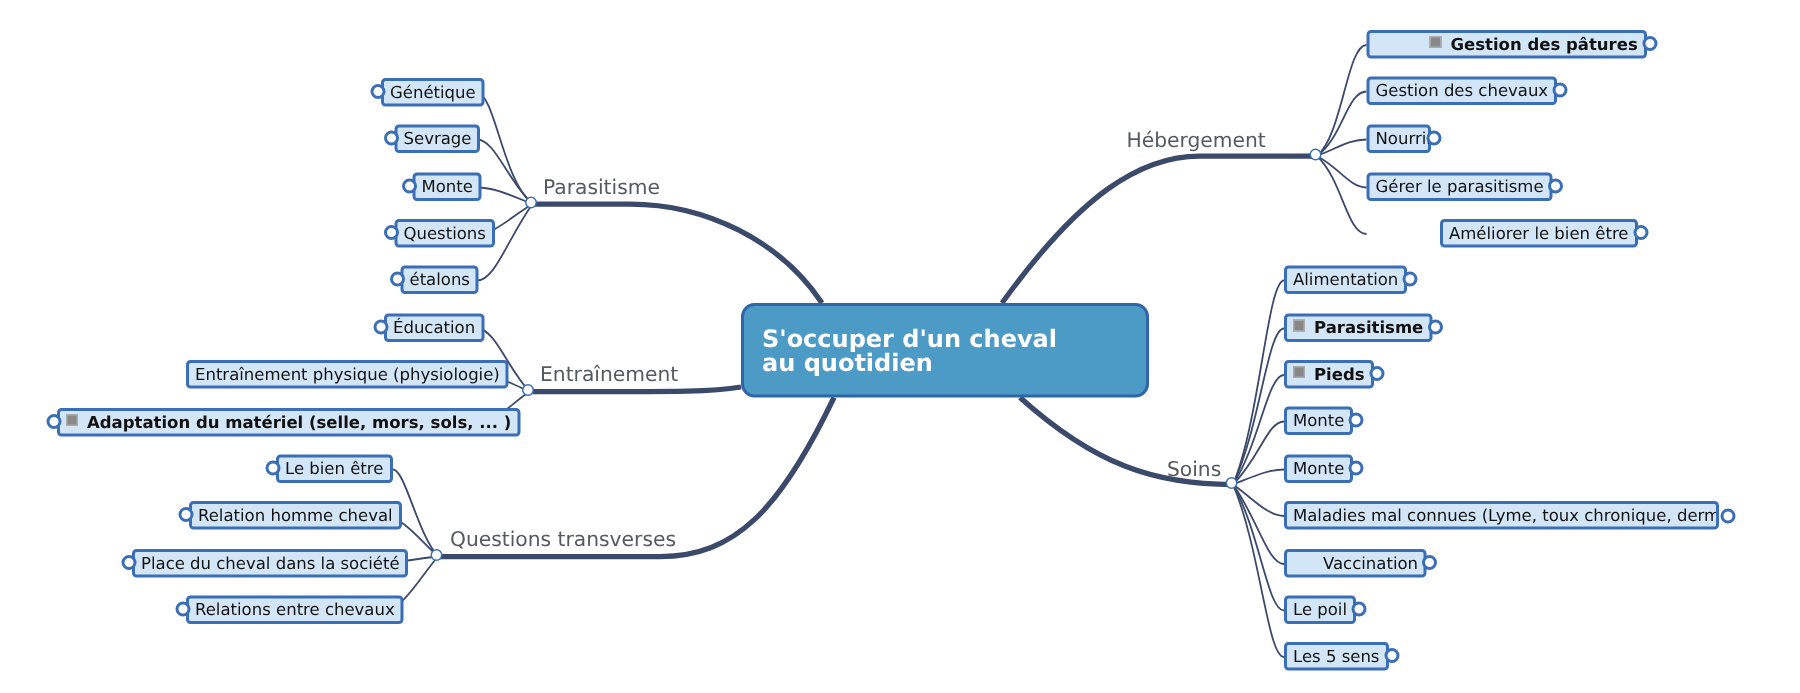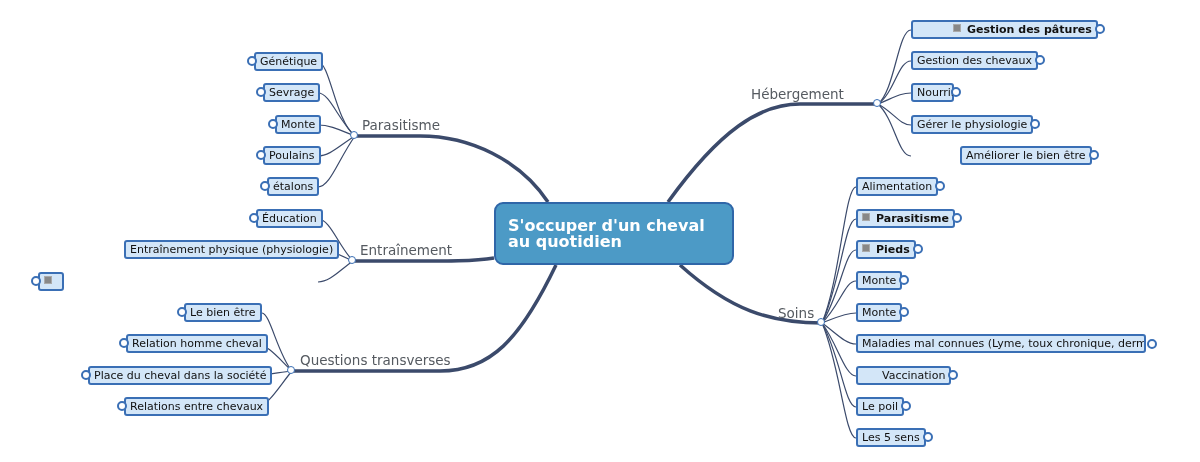--- a/index.html
+++ b/index.html
@@ -1,20 +1,20 @@
 <!DOCTYPE html>
 <html><head>
 <meta charset="utf-8">
 <style>
   html, body { margin:0; padding:0; background:#ffffff; }
   body { width:1200px; height:462px; position:relative; overflow:hidden;
          font-family:"DejaVu Sans", sans-serif; }
   svg.links { position:absolute; left:0; top:0; }
   .central {
-    position:absolute; left:494px; top:202px; width:240px; height:63px;
+    position:absolute; left:494px; top:202px; width:272px; height:63px;
     background:#4c9ac6; border:2px solid #2f66a8; border-radius:9px;
     box-sizing:border-box; color:#ffffff; font-weight:bold; font-size:16px;
     line-height:16px; padding:14px 0 0 12px;
   }
   .branch {
     position:absolute; font-size:13.5px; color:#555a60; white-space:nowrap;
   }
   .leaf {
     position:absolute; height:19px; box-sizing:border-box;
     background:#d3e6f8; border:2px solid #3a6fb5; border-radius:3px;
@@ -98,36 +98,36 @@
 
 <div class="branch" style="left:751px;top:86px;">Hébergement</div>
 <div class="hub" style="left:873px;top:99px;"></div>
 
 <div class="branch" style="left:778px;top:305px;">Soins</div>
 <div class="hub" style="left:817px;top:318px;"></div>
 
 <div class="leaf" style="left:254px;top:52px;"><span class="knob l"></span><span>Génétique</span></div>
 <div class="leaf" style="left:263px;top:83px;"><span class="knob l"></span><span>Sevrage</span></div>
 <div class="leaf" style="left:275px;top:115px;"><span class="knob l"></span><span>Monte</span></div>
-<div class="leaf" style="left:263px;top:146px;"><span class="knob l"></span><span>Poulains</span></div>
+<div class="leaf" style="left:263px;top:146px;"><span class="knob l"></span><span>Questions</span></div>
 <div class="leaf" style="left:267px;top:177px;"><span class="knob l"></span><span>étalons</span></div>
 
 <div class="leaf" style="left:256px;top:209px;"><span class="knob l"></span><span>Éducation</span></div>
 <div class="leaf" style="left:124px;top:240px;"><span>Entraînement physique (physiologie)</span></div>
-<div class="leaf bold" style="left:38px;top:272px;"><span class="knob l"></span><span class="tog"></span></div>
+<div class="leaf bold" style="left:38px;top:272px;"><span class="knob l"></span><span class="tog"></span><span>Adaptation du matériel (selle, mors, sols, ... )</span></div>
 
 <div class="leaf" style="left:184px;top:303px;"><span class="knob l"></span><span>Le bien être</span></div>
 <div class="leaf" style="left:126px;top:334px;"><span class="knob l"></span><span>Relation homme cheval</span></div>
 <div class="leaf" style="left:88px;top:366px;"><span class="knob l"></span><span>Place du cheval dans la société</span></div>
 <div class="leaf" style="left:124px;top:397px;"><span class="knob l"></span><span>Relations entre chevaux</span></div>
 
 <div class="leaf bold" style="left:911px;top:20px;padding-left:40px;"><span class="tog"></span><span>Gestion des pâtures</span><span class="knob r"></span></div>
 <div class="leaf" style="left:911px;top:51px;"><span>Gestion des chevaux</span><span class="knob r"></span></div>
 <div class="leaf" style="left:911px;top:83px;width:43px;"><span>Nourrir</span><span class="knob r"></span></div>
-<div class="leaf" style="left:911px;top:115px;"><span>Gérer le physiologie</span><span class="knob r"></span></div>
+<div class="leaf" style="left:911px;top:115px;"><span>Gérer le parasitisme</span><span class="knob r"></span></div>
 <div class="leaf" style="left:960px;top:146px;"><span>Améliorer le bien être</span><span class="knob r"></span></div>
 
 <div class="leaf" style="left:856px;top:177px;"><span>Alimentation</span><span class="knob r"></span></div>
 <div class="leaf bold" style="left:856px;top:209px;"><span class="tog"></span><span>Parasitisme</span><span class="knob r"></span></div>
 <div class="leaf bold" style="left:856px;top:240px;"><span class="tog"></span><span>Pieds</span><span class="knob r"></span></div>
 <div class="leaf" style="left:856px;top:271px;"><span>Monte</span><span class="knob r"></span></div>
 <div class="leaf" style="left:856px;top:303px;"><span>Monte</span><span class="knob r"></span></div>
 <div class="leaf" style="left:856px;top:334px;width:290px;overflow:hidden;"><span>Maladies mal connues (Lyme, toux chronique, dermite</span></div>
 <div class="knob" style="left:1147px;top:339px;"></div>
 <div class="leaf" style="left:856px;top:366px;padding-left:24px;"><span>Vaccination</span><span class="knob r"></span></div>

